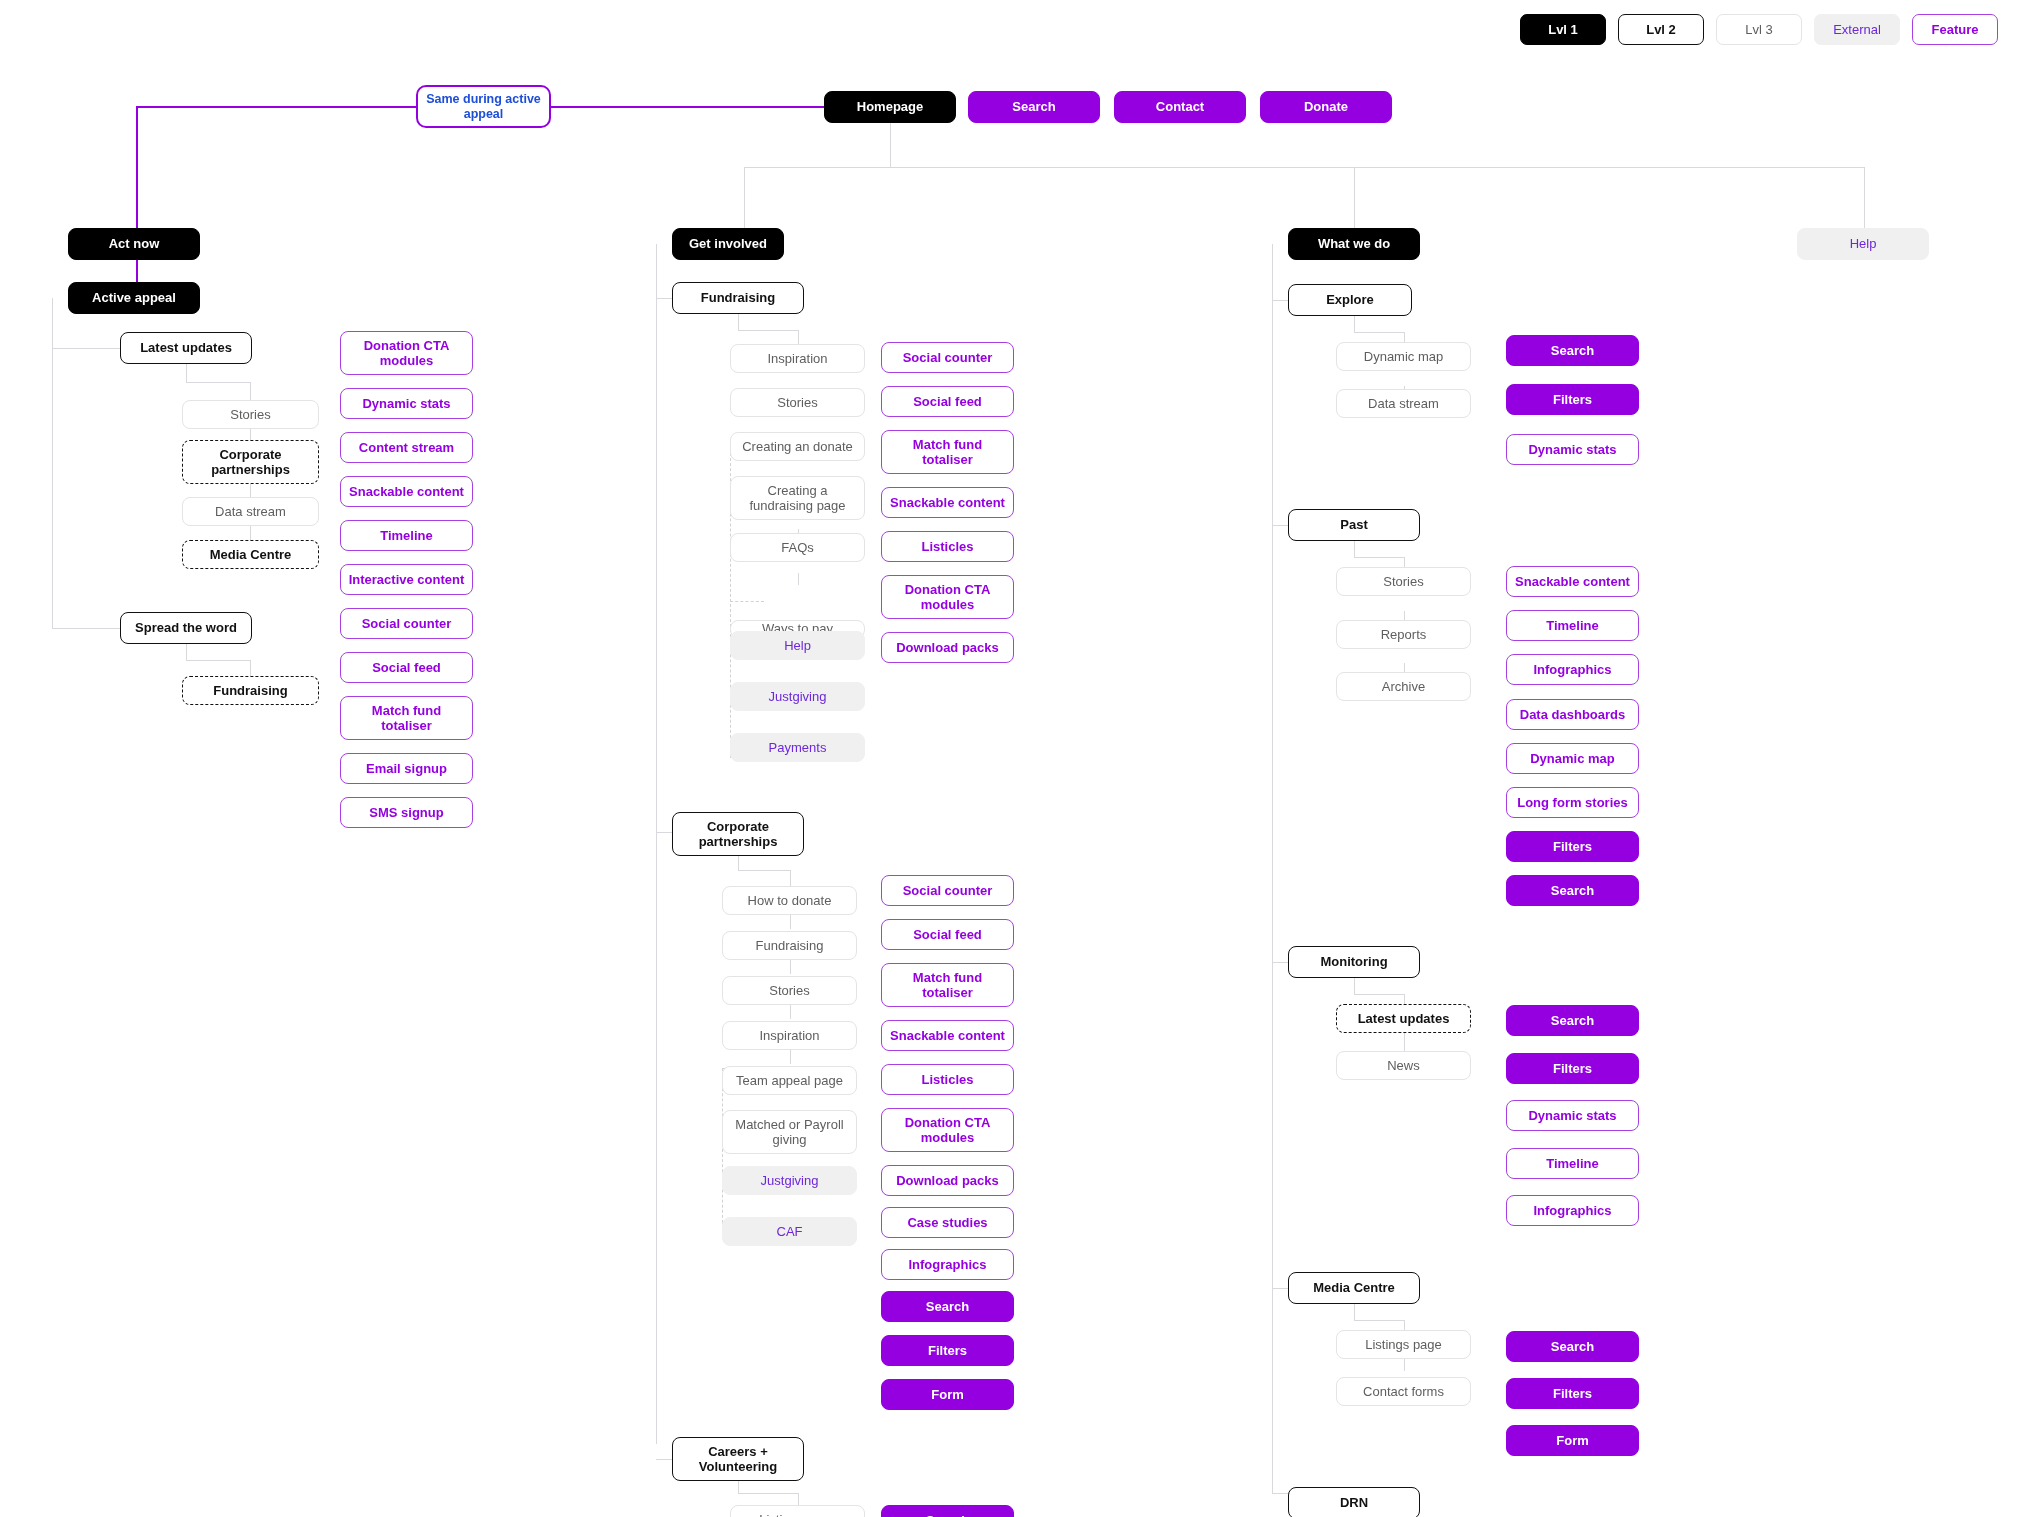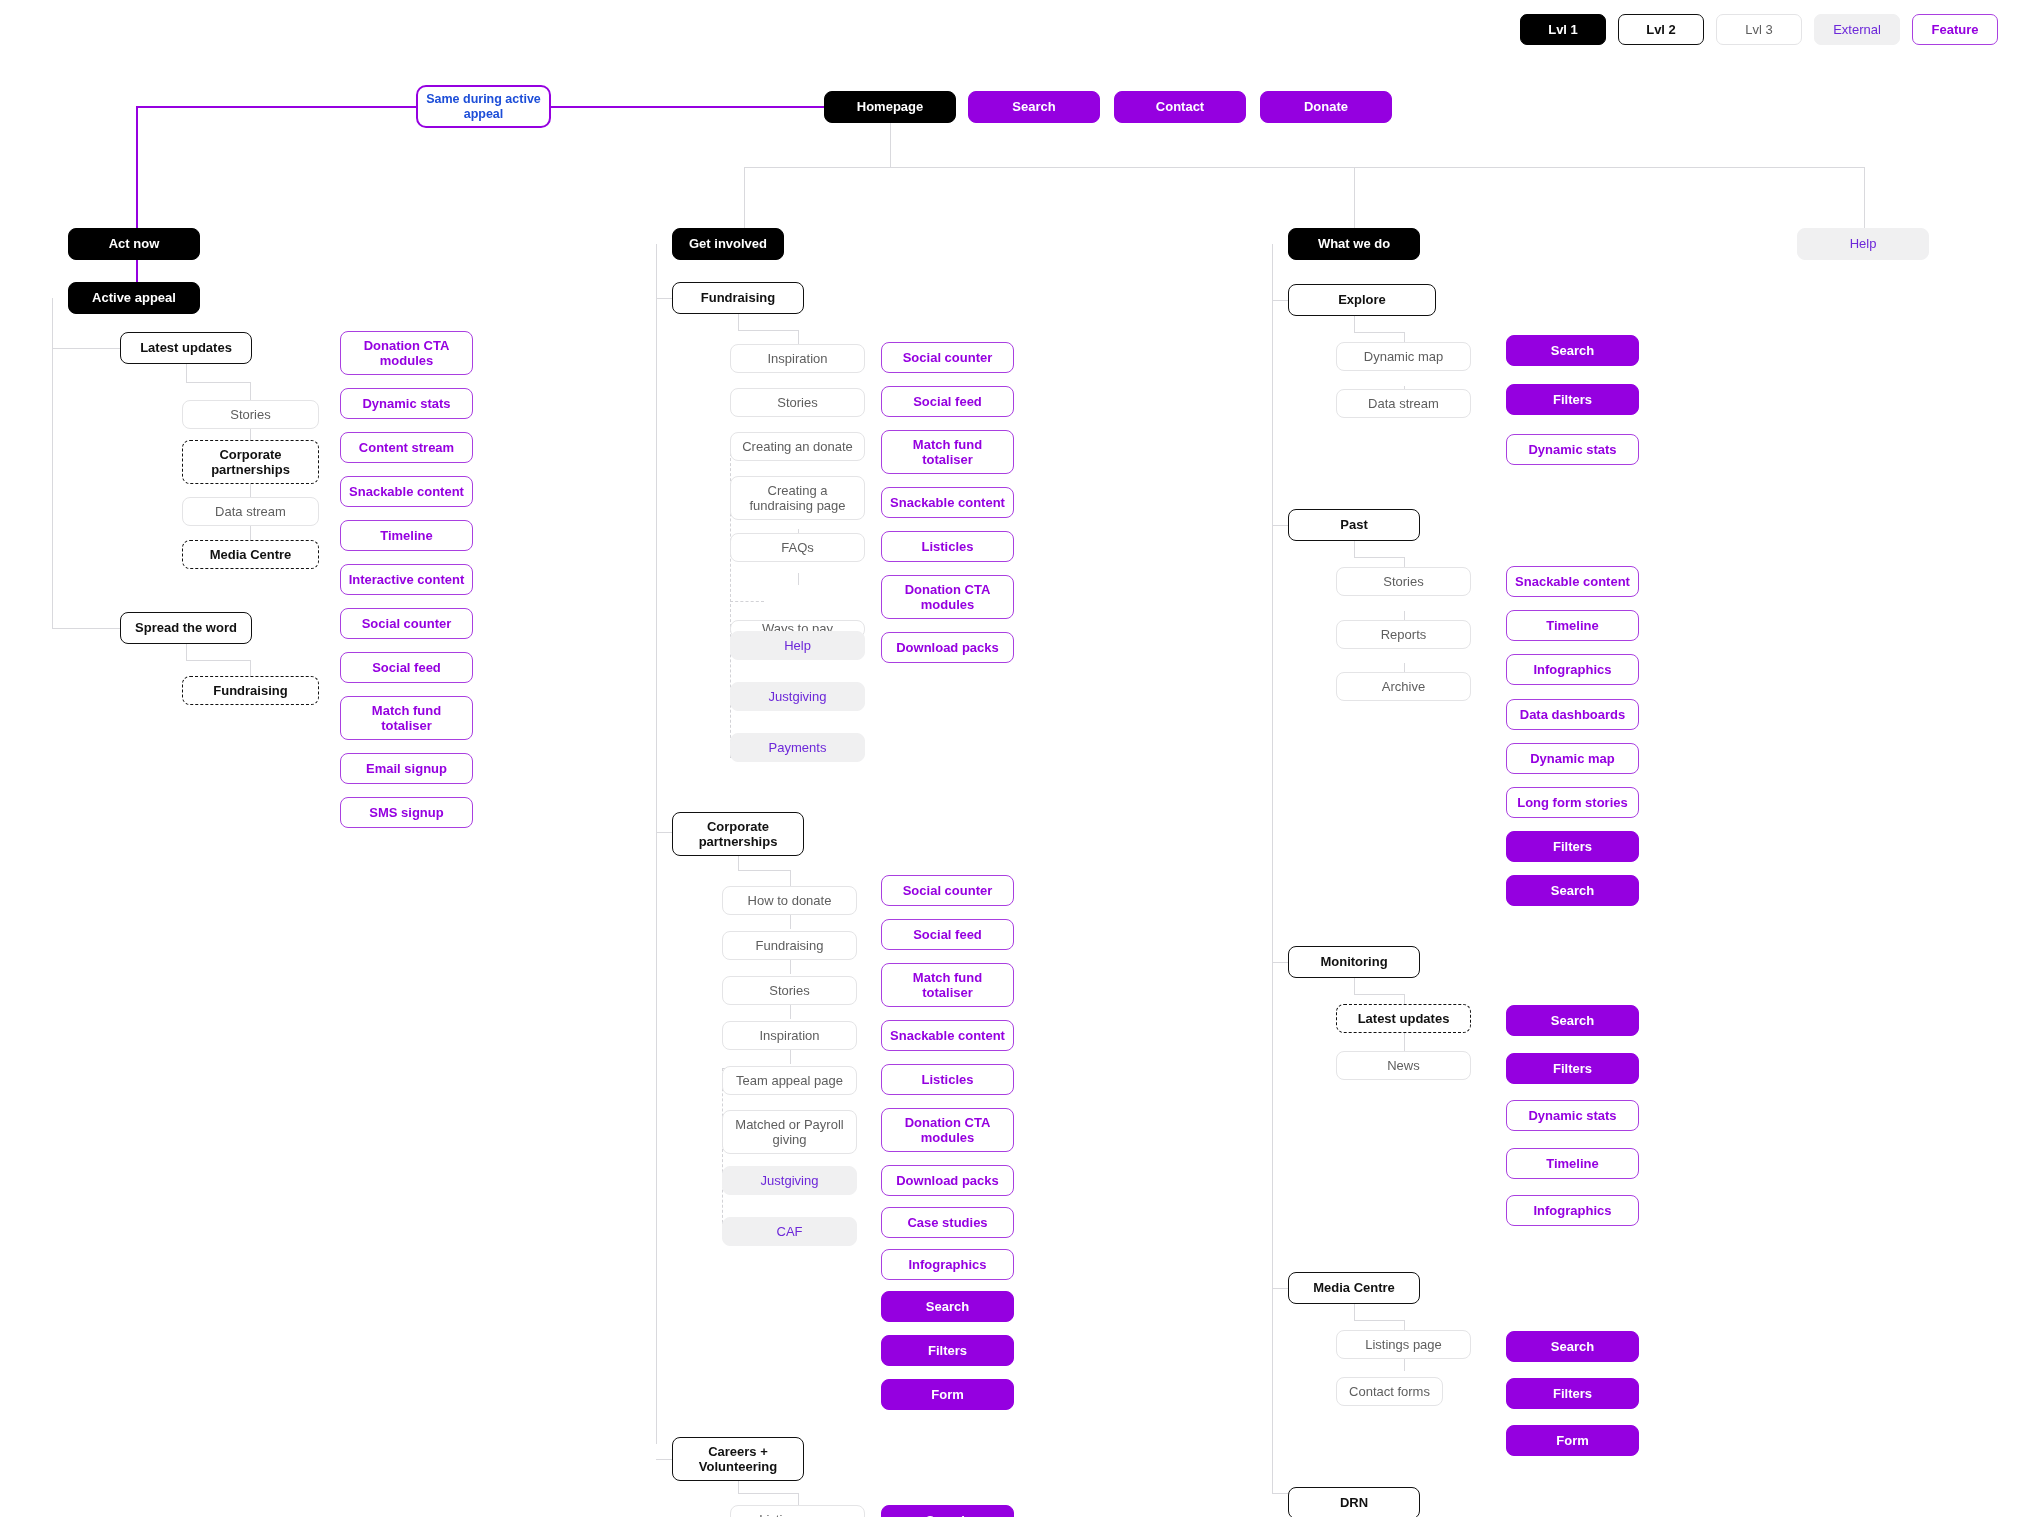--- a/index.html
+++ b/index.html
@@ -223,21 +223,21 @@
 
   <div class="node lvl1" style="left:1288px;top:228px;width:132px;height:32px;">What we do</div>
 
   <div class="ln v" style="left:1272px;top:244px;height:1250px;"></div>
   <div class="ln h" style="left:1272px;top:300px;width:58px;"></div>
   <div class="ln h" style="left:1272px;top:525px;width:58px;"></div>
   <div class="ln h" style="left:1272px;top:962px;width:58px;"></div>
   <div class="ln h" style="left:1272px;top:1288px;width:58px;"></div>
   <div class="ln h" style="left:1272px;top:1493px;width:58px;"></div>
 
-  <div class="node lvl2" style="left:1288px;top:284px;width:148px;height:32px;">Explore</div>
+  <div class="node lvl2" style="left:1288px;top:284px;width:124px;height:32px;">Explore</div>
   <div class="ln v" style="left:1354px;top:316px;height:16px;"></div>
   <div class="ln h" style="left:1354px;top:332px;width:50px;"></div>
   <div class="ln v" style="left:1404px;top:332px;height:10px;"></div>
   <div class="ln v" style="left:1404px;top:386px;height:12px;"></div>
 
   <div class="node lvl3" style="left:1336px;top:342px;width:135px;height:29px;">Dynamic map</div>
   <div class="node lvl3" style="left:1336px;top:389px;width:135px;height:29px;">Data stream</div>
 
   <div class="node featfill" style="left:1506px;top:335px;width:133px;height:31px;">Search</div>
   <div class="node featfill" style="left:1506px;top:384px;width:133px;height:31px;">Filters</div>
@@ -278,21 +278,21 @@
   <div class="node feat" style="left:1506px;top:1148px;width:133px;height:31px;">Timeline</div>
   <div class="node feat" style="left:1506px;top:1195px;width:133px;height:31px;">Infographics</div>
 
   <div class="node lvl2" style="left:1288px;top:1272px;width:132px;height:32px;">Media Centre</div>
   <div class="ln v" style="left:1354px;top:1304px;height:16px;"></div>
   <div class="ln h" style="left:1354px;top:1320px;width:50px;"></div>
   <div class="ln v" style="left:1404px;top:1320px;height:10px;"></div>
   <div class="ln v" style="left:1404px;top:1359px;height:12px;"></div>
 
   <div class="node lvl3" style="left:1336px;top:1330px;width:135px;height:29px;">Listings page</div>
-  <div class="node lvl3" style="left:1336px;top:1377px;width:107px;height:29px;">Contact forms</div>
+  <div class="node lvl3" style="left:1336px;top:1377px;width:135px;height:29px;">Contact forms</div>
 
   <div class="node featfill" style="left:1506px;top:1331px;width:133px;height:31px;">Search</div>
   <div class="node featfill" style="left:1506px;top:1378px;width:133px;height:31px;">Filters</div>
   <div class="node featfill" style="left:1506px;top:1425px;width:133px;height:31px;">Form</div>
 
   <div class="node lvl2" style="left:1288px;top:1487px;width:132px;height:32px;">DRN</div>
 
   <div class="node ext" style="left:1797px;top:228px;width:132px;height:32px;">Help</div>
 
 </div>

